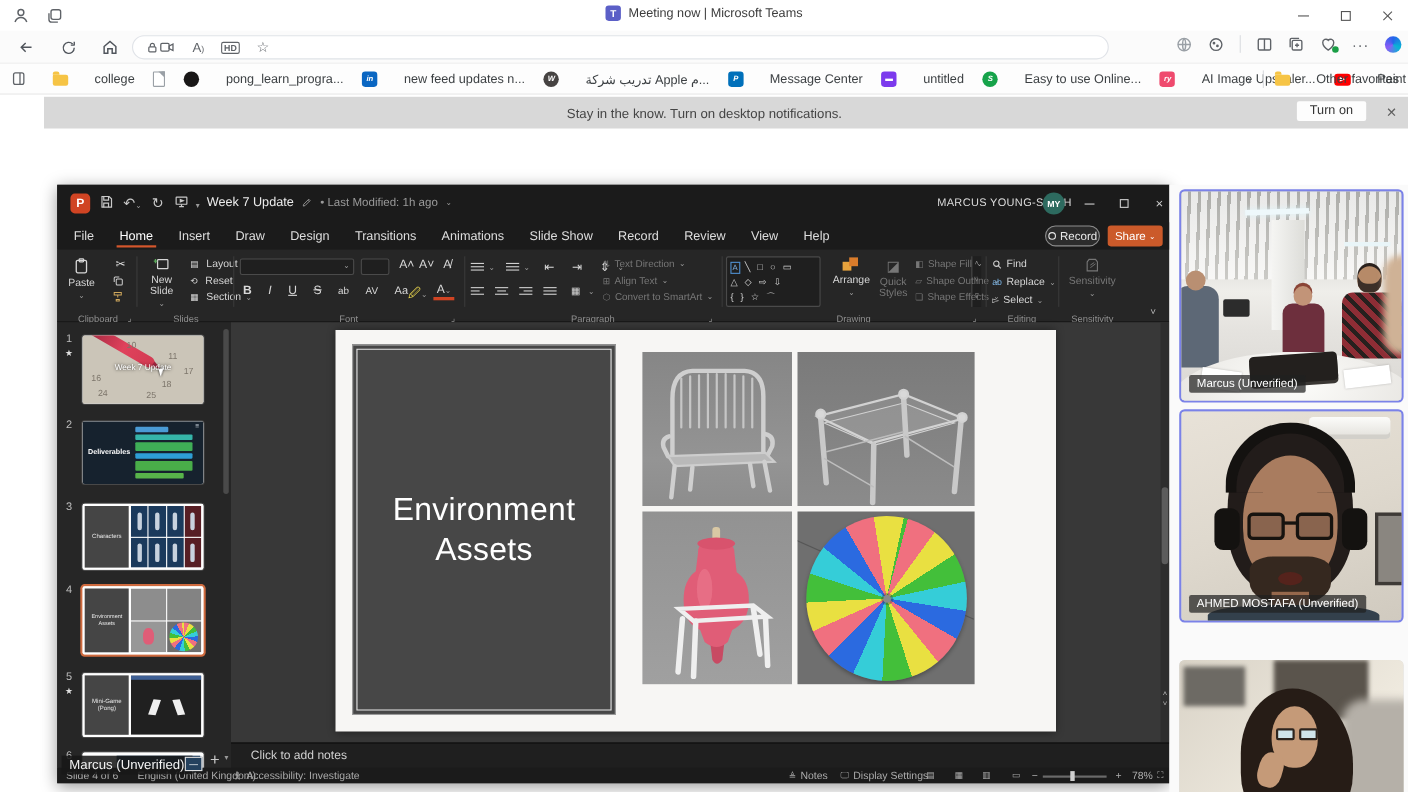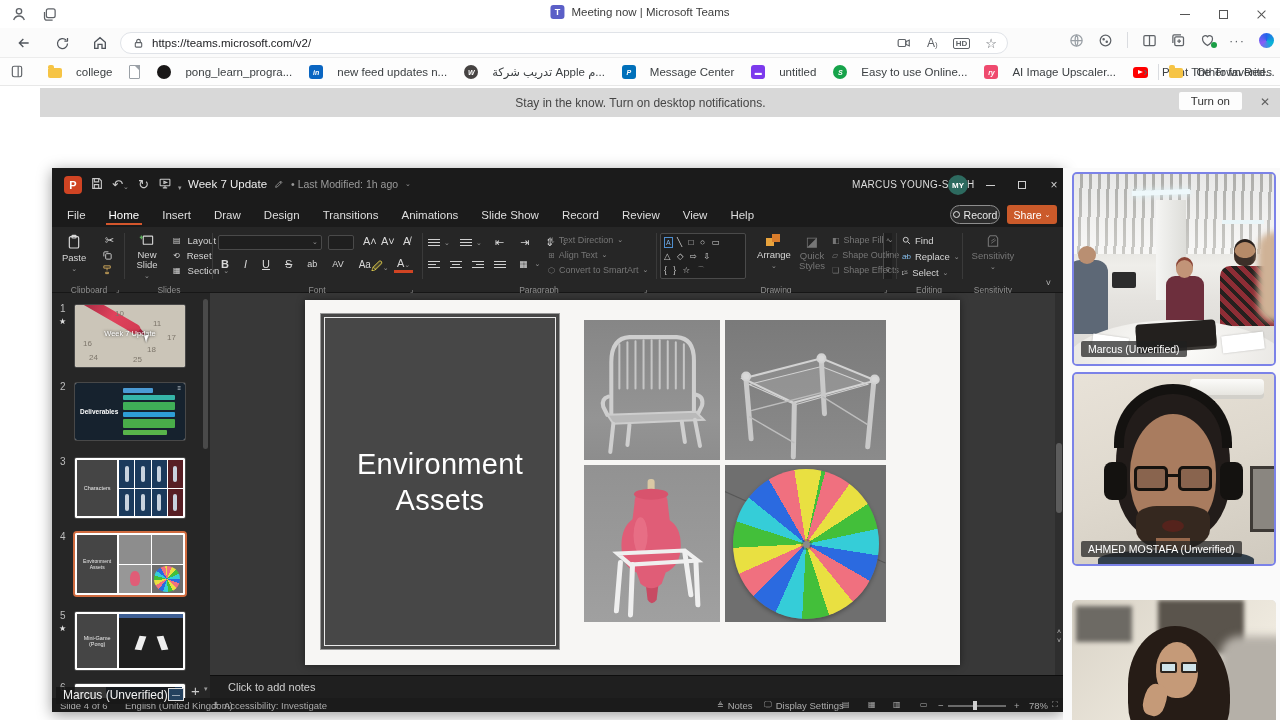--- a/index.html
+++ b/index.html
@@ -27,21 +27,21 @@
   .pill-ics { display:flex; align-items:center; gap:15px; color:#5f6368; }
   .hd-badge { font-size:8px; border:1px solid #5f6368; border-radius:2px; padding:0 2px; color:#5f6368; font-weight:bold; }
   .star-g { font-size:13px; color:#5f6368; }
   .tb-right { position:absolute; right:6px; top:4px; display:flex; align-items:center; gap:14px; color:#5f6368; }
   .copilot { width:15px; height:15px; border-radius:50%; background:conic-gradient(#2563eb,#06b6d4,#8b5cf6,#2563eb); }
   .vdiv { width:1px; height:16px; background:#dadce0; }
 
   .bookmarks { position:absolute; left:0; top:58px; width:1280px; height:28px; background:#fdfdfd; border-bottom:1px solid #e8e8e8; }
   .bm-side { position:absolute; left:10px; top:6px; color:#5f6368; }
   .bm-items { position:absolute; left:48px; top:0; height:28px; display:flex; align-items:center; gap:17px; }
-  .bm-item { display:flex; align-items:center; gap:14px; }
+  .bm-item { display:flex; align-items:center; gap:24px; }
   .bm-label { font-size:11.5px; color:#3c4043; white-space:nowrap; }
   .bm-ic { width:14px; height:14px; border-radius:3px; display:flex; align-items:center; justify-content:center; color:#fff; font-size:7px; font-weight:bold; flex:0 0 auto; }
   .bm-ic.round { border-radius:50%; }
   .ic-folder { width:14px; height:10px; background:#f6c445; border-radius:1px 2px 2px 2px; position:relative; margin-top:2px; }
   .ic-folder::before { content:""; position:absolute; left:0; top:-3px; width:6px; height:3px; background:#f6c445; border-radius:2px 2px 0 0; }
   .ic-page { width:11px; height:14px; background:#fff; border:1px solid #9aa0a6; border-radius:1px; position:relative; }
   .ic-page::after { content:""; position:absolute; right:-1px; top:-1px; border:3px solid #9aa0a6; border-left-color:transparent; border-bottom-color:transparent; }
   .ic-yt { width:15px; height:11px; background:#f00; border-radius:3px; position:relative; }
   .ic-yt::after { content:""; position:absolute; left:5.5px; top:3px; border-left:5px solid #fff; border-top:2.8px solid transparent; border-bottom:2.8px solid transparent; }
   .bm-right { position:absolute; right:8px; top:0; height:28px; display:flex; align-items:center; gap:10px; }
@@ -295,21 +295,20 @@
           <path d="M4 11l8-7 8 7v9h-5v-6h-6v6H4z"></path>
         </svg>
     </div>
     <div class="urlpill">
       <span>
         <svg width="11" height="13" viewBox="0 0 24 24" fill="none" stroke="#5f6368" stroke-width="2.4">
             <rect x="5" y="10" width="14" height="10" rx="2"></rect>
             <path d="M8 10V7a4 4 0 018 0v3"></path>
           </svg>
       </span>
-      <span class="url-text">https://teams.microsoft.com/v2/</span>
       <span class="pill-ics">
         <span>
             <svg width="16" height="14" viewBox="0 0 24 24" fill="none" stroke="currentColor" stroke-width="2">
               <rect x="2" y="6" width="13" height="12" rx="2"></rect>
               <path d="M15 10l6-3v10l-6-3z"></path>
             </svg>
           </span>
         <span style="font-size:12px;">A<span style="font-size:8px;">)</span></span>
         <span class="hd-badge">HD</span>
         <span class="star-g">☆</span>

